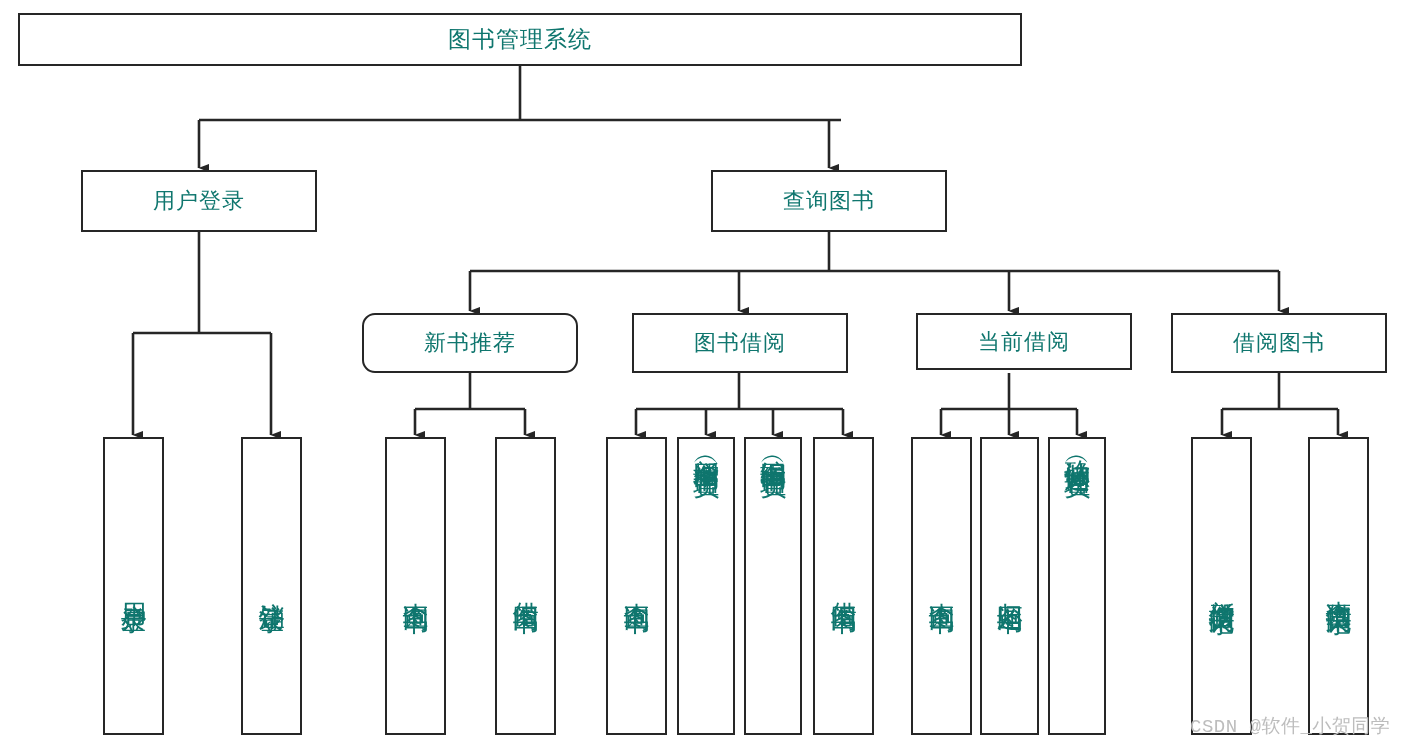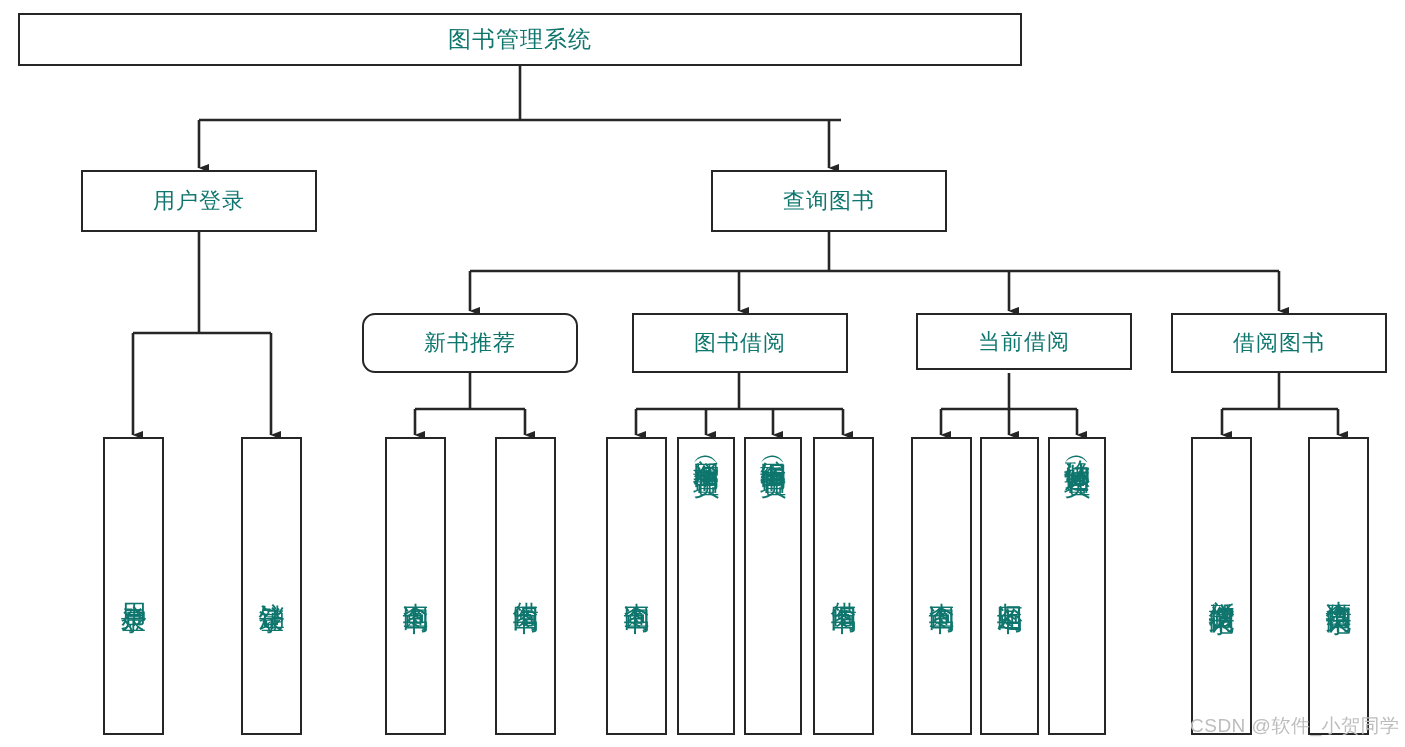--- a/index.html
+++ b/index.html
@@ -66,21 +66,21 @@
   }
   .node.vert.center-text {
     align-items: center;
   }
   .watermark {
     position: absolute;
     color: #bdbdbd;
     font-size: 19px;
     white-space: nowrap;
     letter-spacing: 0.5px;
-    font-family: Liberation Sans, sans-serif;
+    font-family: Liberation Mono, monospace;
   }
 </style>
 </head>
 <body>
 
 <div id="canvas">
 
   <svg class="edges" viewBox="0 0 1405 747">
     <defs>
       <marker id="arw" markerWidth="9" markerHeight="11" refX="4.5" refY="10.2" orient="auto" markerUnits="userSpaceOnUse">

